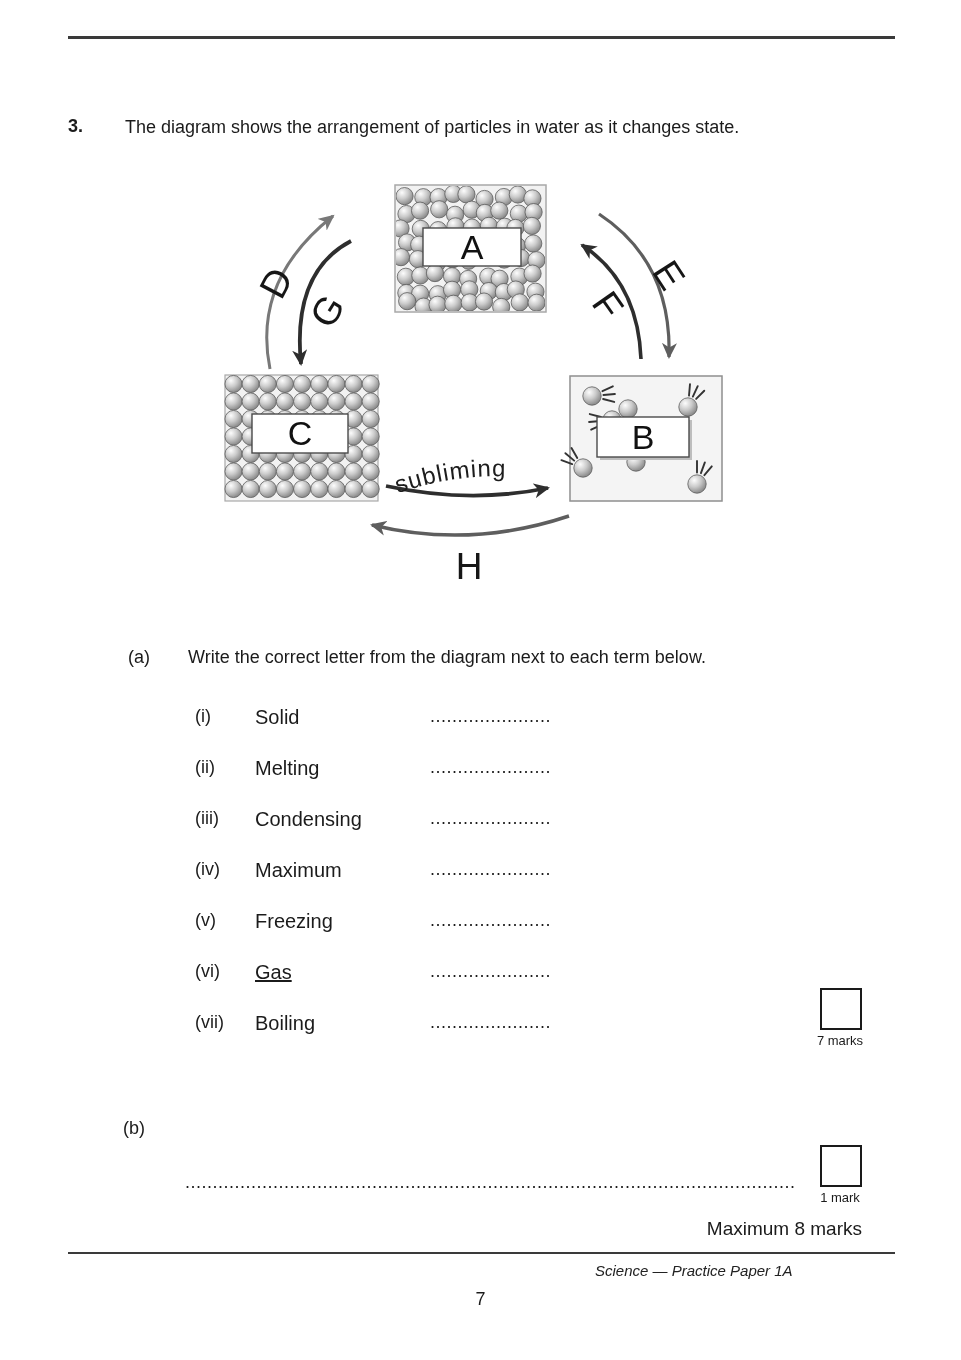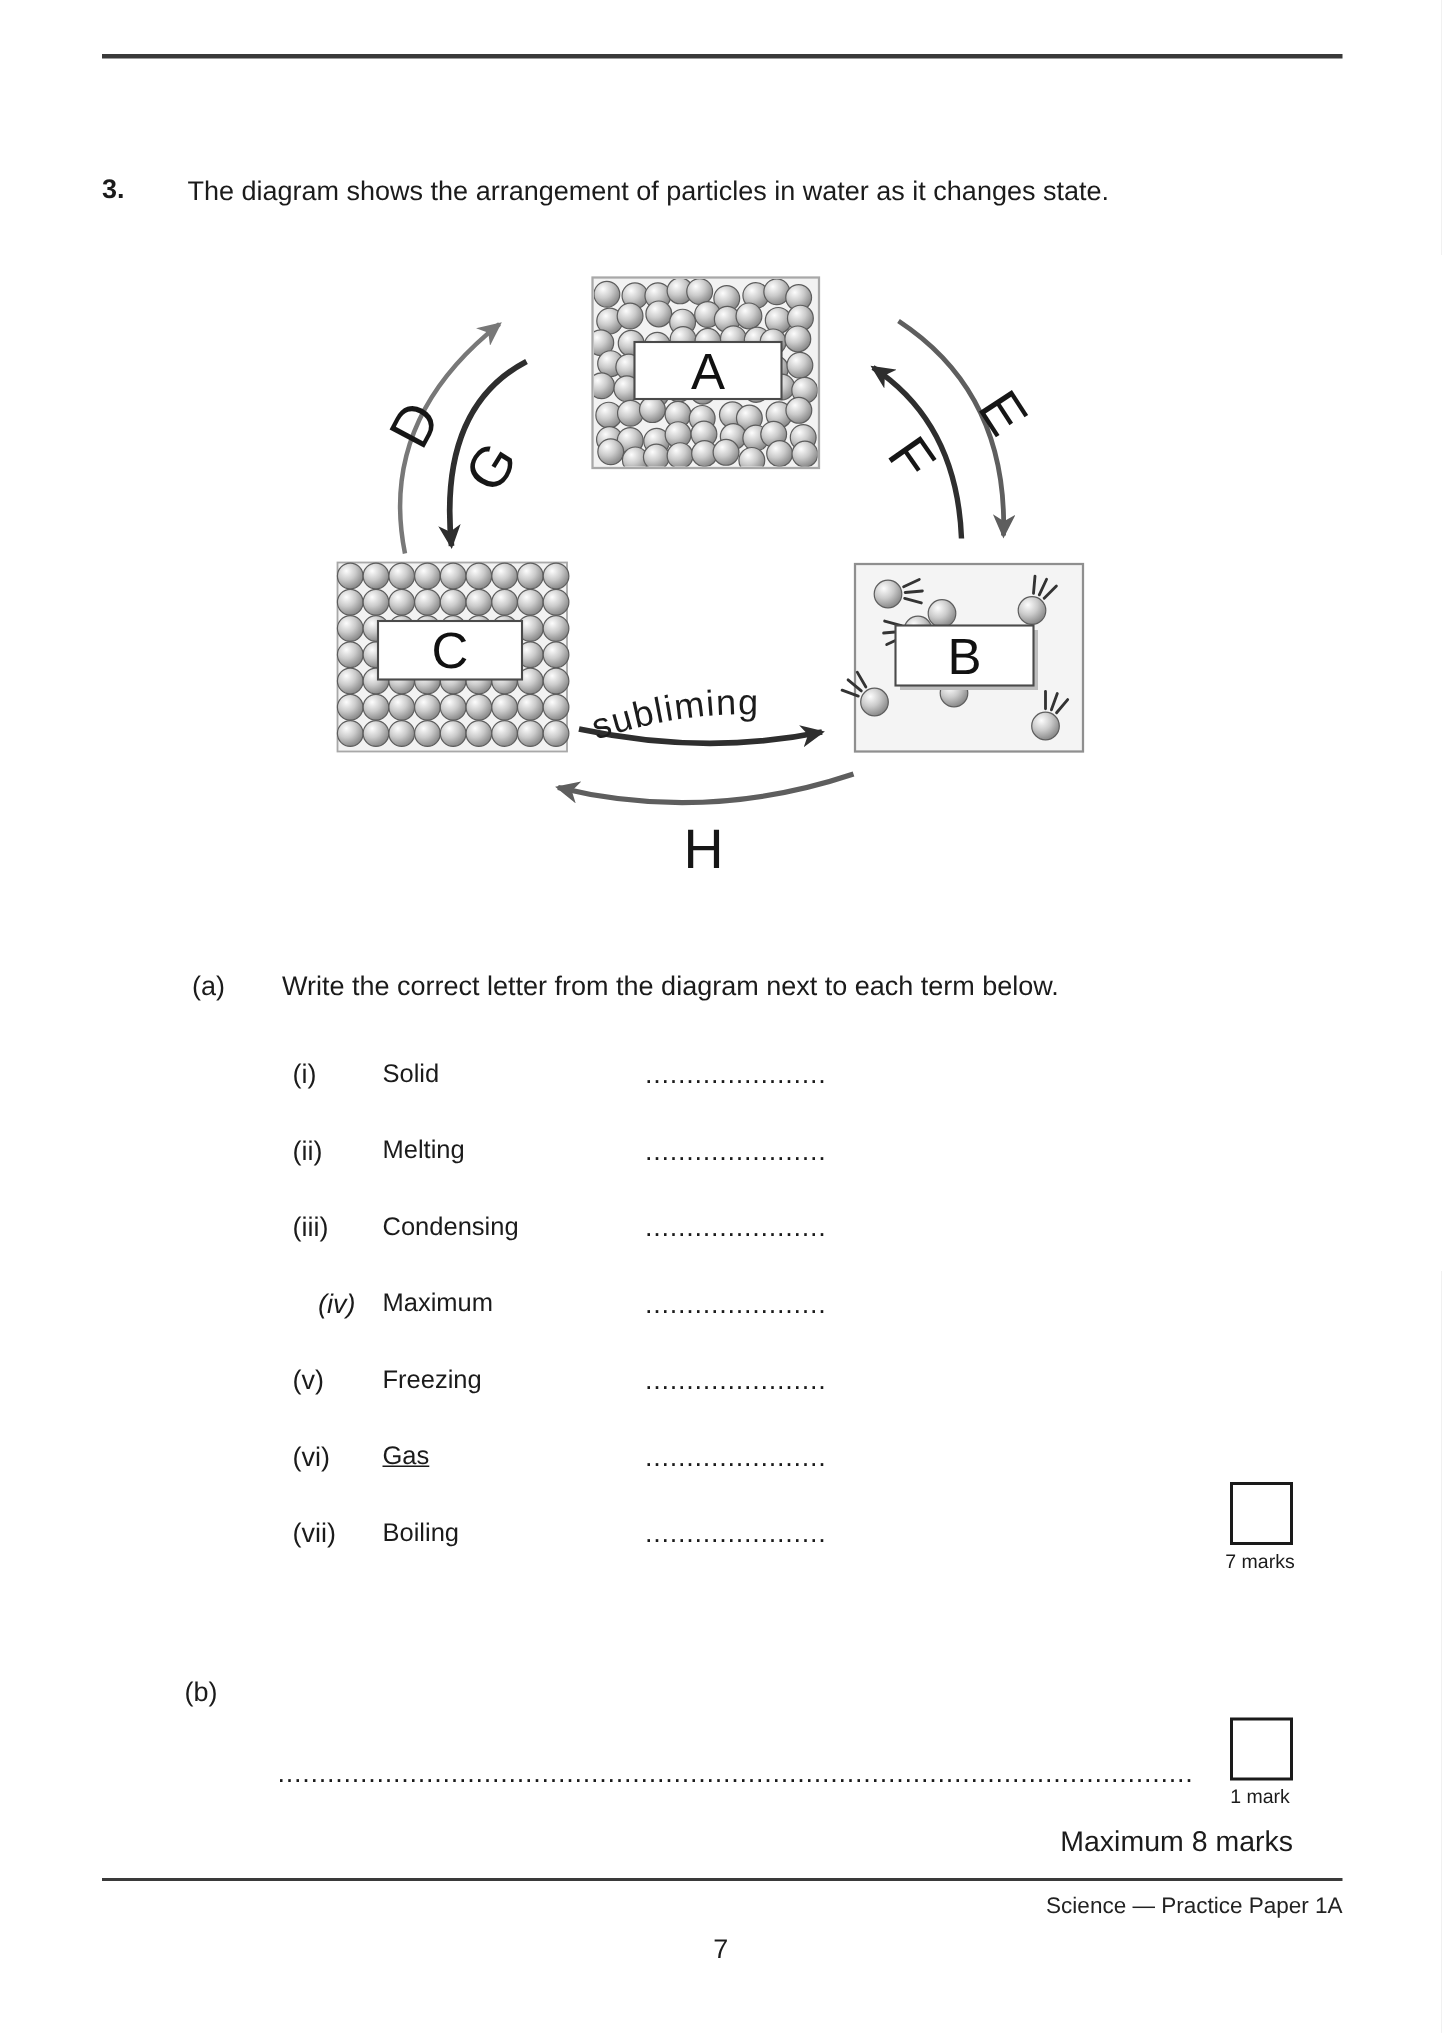--- a/index.html
+++ b/index.html
@@ -17,23 +17,23 @@
   .qnum{font-weight:bold;font-size:18px;}
   .body-text{font-size:18px;line-height:22px;}
   .small-marks{font-size:13px;text-align:center;}
   .marks-box{
     width:38px;height:38px;
     border:2px solid #1a1a1a;
     background:#fff;
   }
   .dots{font-size:18px;letter-spacing:0.5px;white-space:nowrap;overflow:hidden;color:#1b1b1b;}
   .item-numeral{font-size:18px;}
-  .item-term{font-size:17px;}
+  .item-term{font-size:20px;}
   .max-marks{font-size:19px;text-align:right;}
-  .footer-credit{font-size:15px;text-align:right;color:#222;}
+  .footer-credit{font-size:15px;font-style:italic;color:#222;}
   .page-num{font-size:18px;text-align:center;}
   svg text{font-family:"Liberation Sans","DejaVu Sans",sans-serif;}
 </style>
 </head>
 <body>
 
 <div class="page">
 
   <div class="abs rule" style="left:68px;top:36px;width:827px;"></div>
 
@@ -266,21 +266,21 @@
     <span class="abs item-numeral" style="left:195px;">(ii)</span>
     <span class="abs item-term" style="left:255px;">Melting</span>
     <span class="abs dots" style="left:430px;width:125px;">......................</span>
   </div>
   <div class="abs" style="left:0;top:808px;width:959px;height:22px;">
     <span class="abs item-numeral" style="left:195px;">(iii)</span>
     <span class="abs item-term" style="left:255px;">Condensing</span>
     <span class="abs dots" style="left:430px;width:125px;">......................</span>
   </div>
   <div class="abs" style="left:0;top:859px;width:961px;height:22px;">
-    <span class="abs item-numeral" style="left:212px;font-style:italic;">(iv)</span>
+    <span class="abs item-numeral" style="left:195px;">(iv)</span>
     <span class="abs item-term" style="left:255px;">Maximum</span>
     <span class="abs dots" style="left:430px;width:125px;">......................</span>
   </div>
   <div class="abs" style="left:0;top:910px;width:961px;height:22px;">
     <span class="abs item-numeral" style="left:195px;">(v)</span>
     <span class="abs item-term" style="left:255px;">Freezing</span>
     <span class="abs dots" style="left:430px;width:125px;">......................</span>
   </div>
   <div class="abs" style="left:0;top:961px;width:961px;height:22px;">
     <span class="abs item-numeral" style="left:195px;">(vi)</span>

